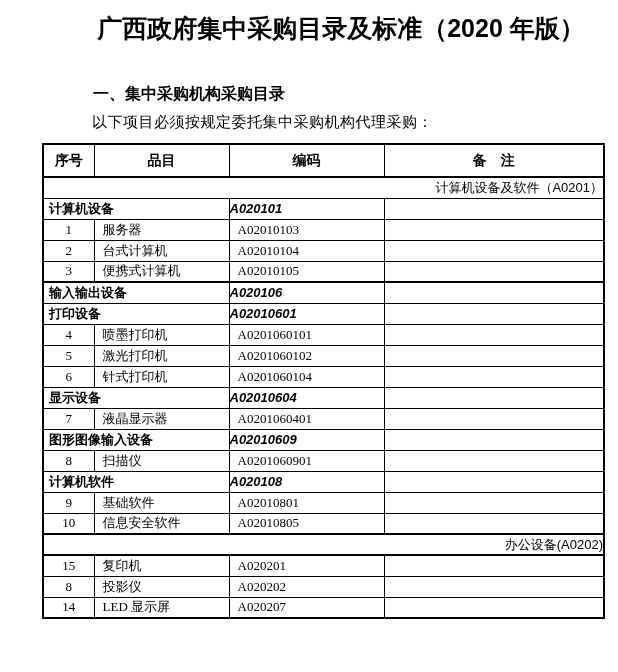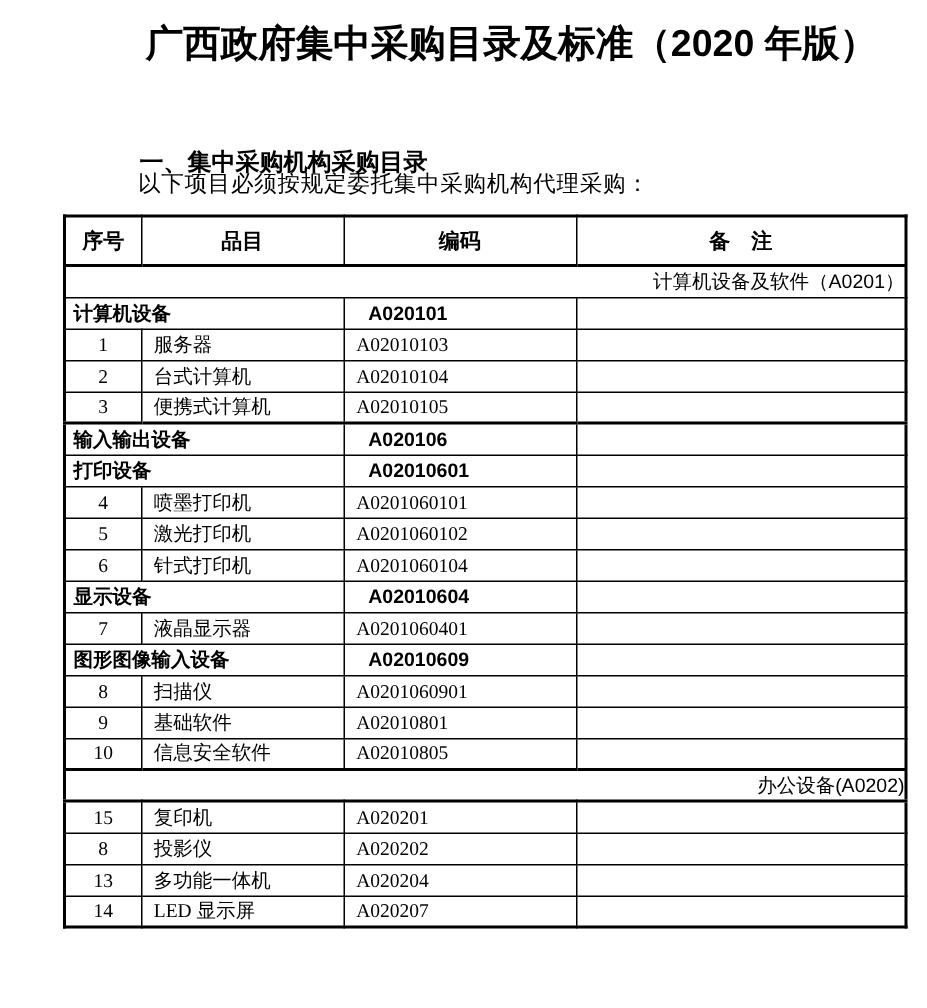--- a/index.html
+++ b/index.html
@@ -15,21 +15,20 @@
     position: absolute; top: 12px; left: 0; width: 618px;
     text-align: center;
     font-size: 25px; font-weight: bold;
     white-space: nowrap;
     margin-left: 32px;
   }
   .section-heading {
     position: absolute; top: 84px; left: 93px;
     font-size: 16px; font-weight: bold;
     white-space: nowrap;
-    margin-top: 14px;
   }
   .intro-text {
     position: absolute; top: 113px; left: 92px;
     font-size: 15px; letter-spacing: 0.5px;
     font-family: Liberation Sans, sans-serif;
     white-space: nowrap;
   }
   .catalog-wrap { position: absolute; top: 143px; left: 42px; }
   table.catalog {
     border-collapse: collapse;
@@ -48,21 +47,21 @@
   tbody tr { height: 21px; }
   th {
     font-size: 14px; font-weight: bold; text-align: center;
     border-bottom: 2px solid #000;
   }
   tr.section-row td {
     text-align: right; font-weight: normal; font-size: 13px; padding-left: 29px;
   }
   tr.category-row td { font-weight: bold; font-size: 13px; }
   td.category-name { padding-left: 5px; }
-  td.category-code { padding-left: 16px; }
+  td.category-code { padding-left: 0; font-style: italic; }
   td.row-index {
     text-align: center; font-size: 13px;
     font-family: "Liberation Serif", serif;
   }
   td.item-name, td.item-code {
     padding-left: 8px; font-size: 13px;
     font-family: Liberation Serif, serif;
   }
   tr.thick-bottom td { border-bottom: 2px solid #000; }
 </style>
@@ -161,20 +160,25 @@
           <td class="category-name" colspan="2">图形图像输入设备</td>
           <td class="category-code">A02010609</td>
           <td class="remark-cell"></td>
         </tr>
         <tr class="item-row">
           <td class="row-index">8</td>
           <td class="item-name">扫描仪</td>
           <td class="item-code">A0201060901</td>
           <td class="remark-cell"></td>
         </tr>
+        <tr class="category-row">
+          <td class="category-name" colspan="2">计算机软件</td>
+          <td class="category-code">A020108</td>
+          <td class="remark-cell"></td>
+        </tr>
         <tr class="item-row">
           <td class="row-index">9</td>
           <td class="item-name">基础软件</td>
           <td class="item-code">A02010801</td>
           <td class="remark-cell"></td>
         </tr>
         <tr class="item-row thick-bottom">
           <td class="row-index">10</td>
           <td class="item-name">信息安全软件</td>
           <td class="item-code">A02010805</td>
@@ -189,26 +193,20 @@
           <td class="item-code">A020201</td>
           <td class="remark-cell"></td>
         </tr>
         <tr class="item-row">
           <td class="row-index">8</td>
           <td class="item-name">投影仪</td>
           <td class="item-code">A020202</td>
           <td class="remark-cell"></td>
         </tr>
         <tr class="item-row">
-          <td class="row-index">13</td>
-          <td class="item-name">多功能一体机</td>
-          <td class="item-code">A020204</td>
-          <td class="remark-cell"></td>
-        </tr>
-        <tr class="item-row">
           <td class="row-index">14</td>
           <td class="item-name">LED 显示屏</td>
           <td class="item-code">A020207</td>
           <td class="remark-cell"></td>
         </tr>
       </tbody>
   </table>
 </div>
 
 </body></html>

